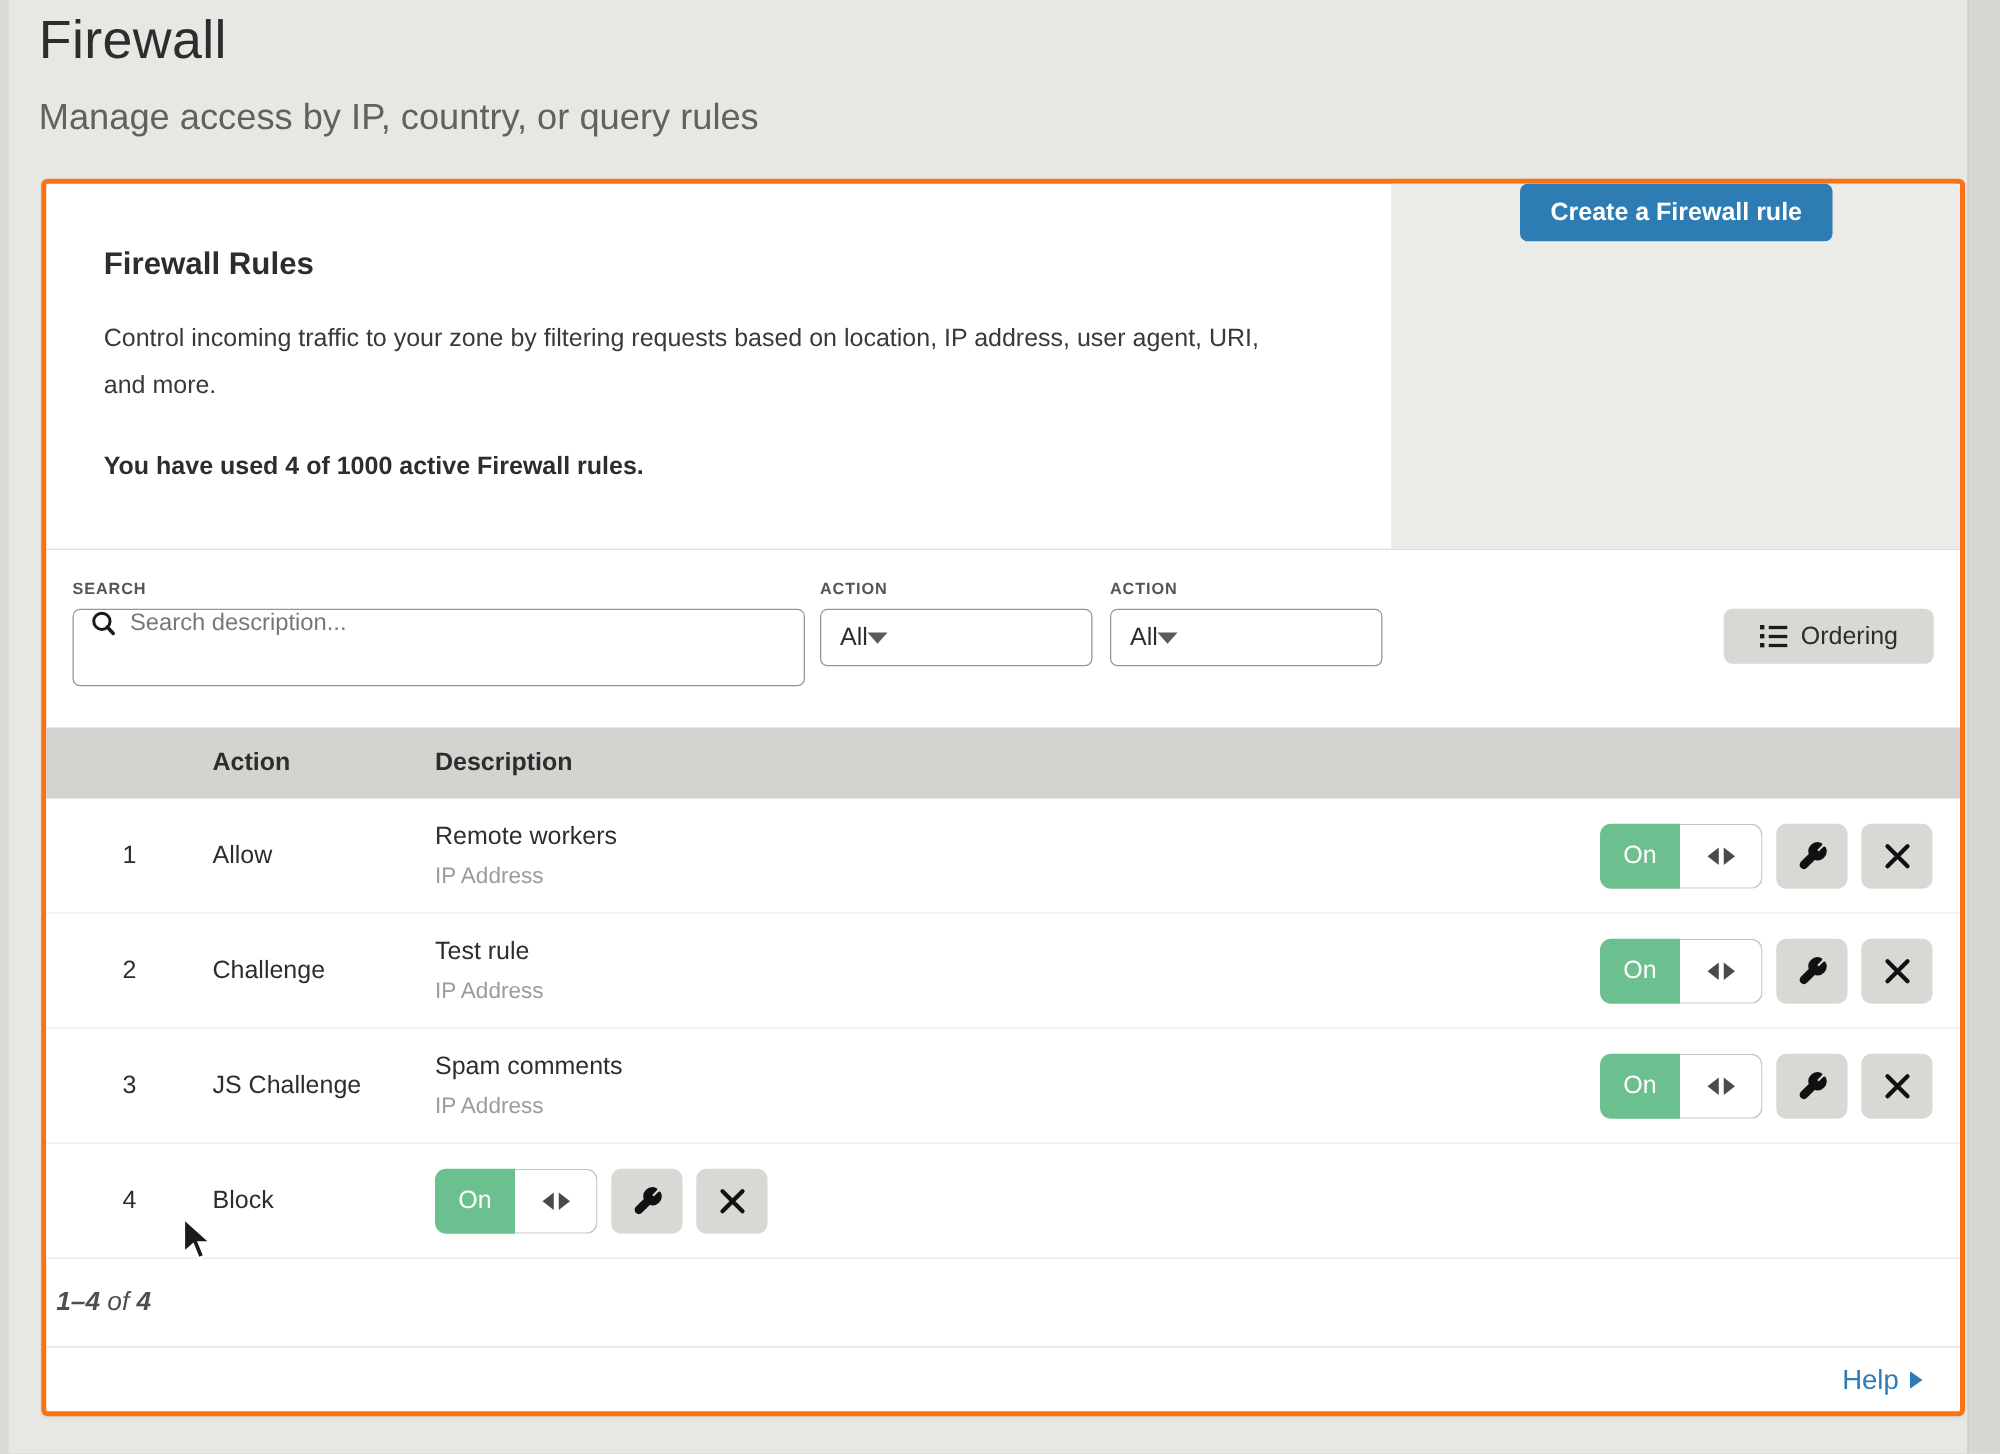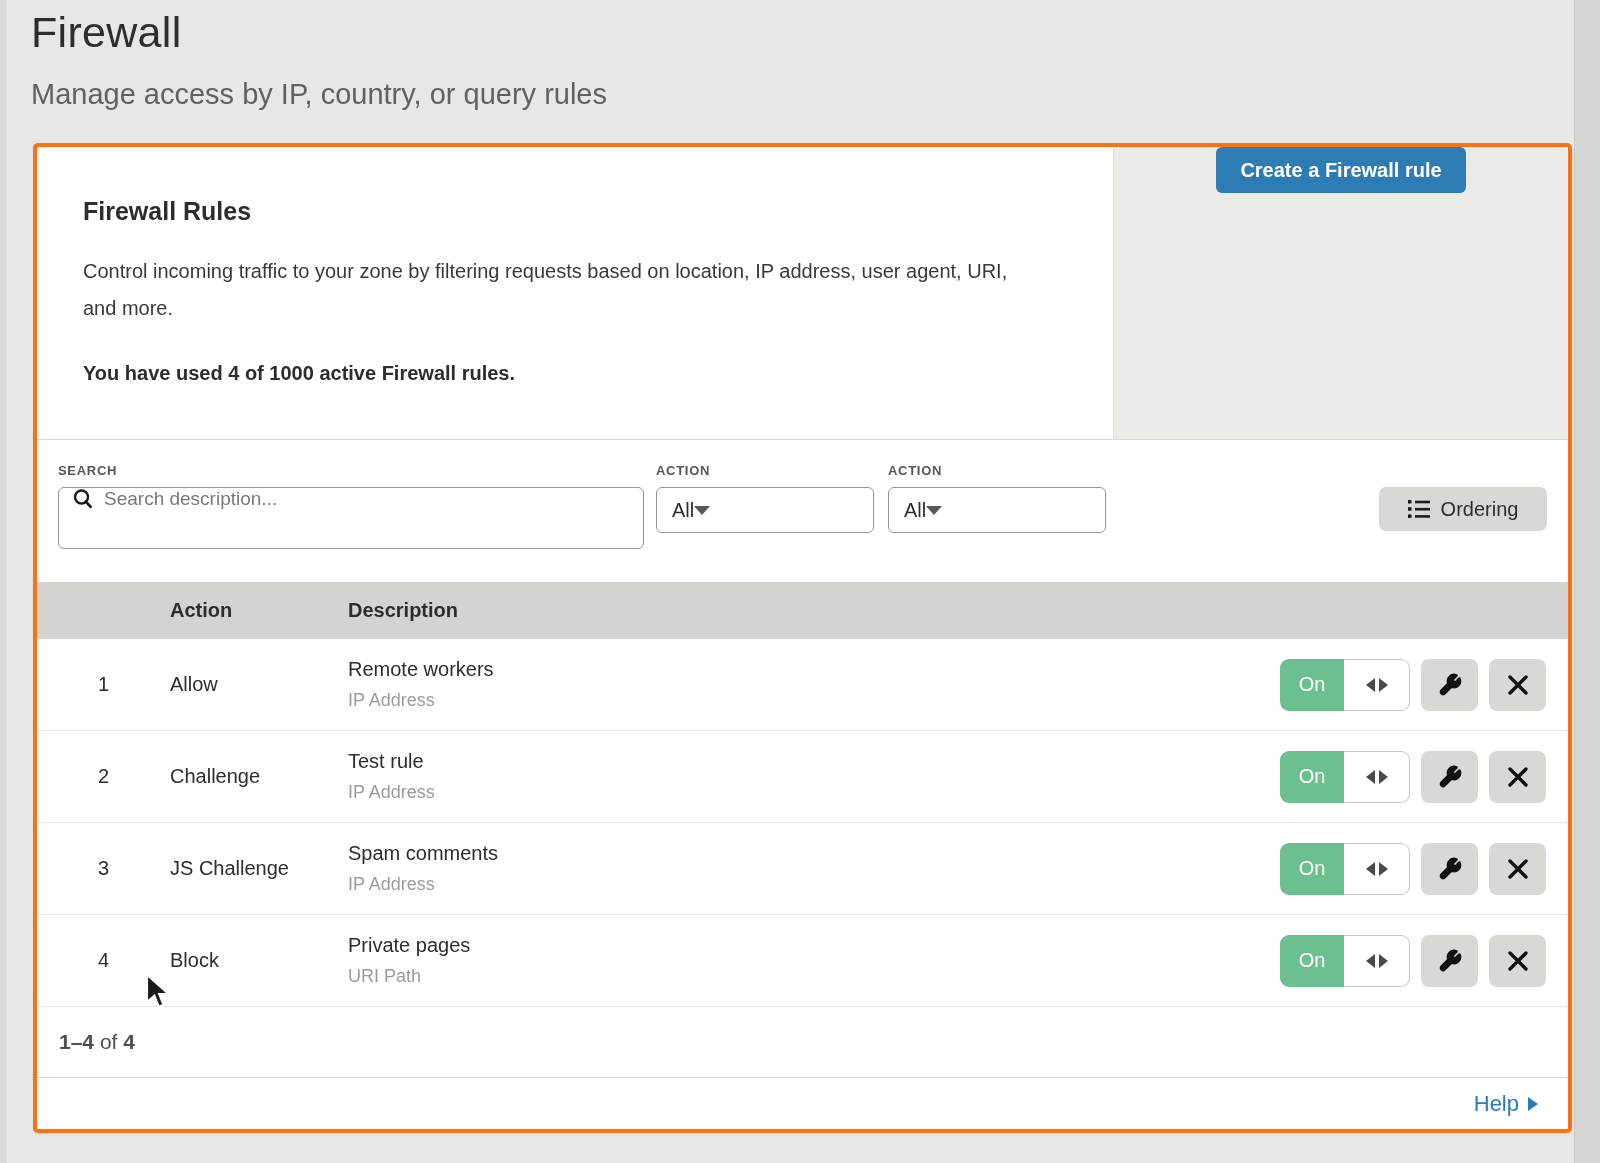--- a/index.html
+++ b/index.html
@@ -118,22 +118,22 @@
   .icon-btn {
     width: 57px; height: 52px;
     background: #d8d8d5; border: none; border-radius: 8px;
     display: flex; align-items: center; justify-content: center;
     cursor: pointer;
   }
 
   
   .pagination {
     height: 71px; display: flex; align-items: center;
-    padding-left: 22px; border-bottom: 1px solid #dcdcd9;
-    font-size: 21px; color: #4e4e4c;
+    padding-left: 8px; border-bottom: 1px solid #dcdcd9;
+    font-size: 21px; color: #4e4e4c; font-style: italic;
   }
   .pagination .b { font-weight: bold; }
   .pagination .sep { white-space: pre; }
   .card-footer {
     flex: 1; display: flex; align-items: center; justify-content: flex-end;
     padding-right: 30px;
   }
   .help-link { display: flex; align-items: center; gap: 9px; font-size: 22px; color: #2e7cb7; cursor: pointer; text-decoration: none; }
   .help-arrow { width: 0; height: 0; border-top: 7px solid transparent; border-bottom: 7px solid transparent; border-left: 10px solid #2e7cb7; }
 
@@ -292,24 +292,20 @@
           <svg width="22" height="22" viewBox="0 0 22 22">
             <path d="M3 3 L19 19 M19 3 L3 19" stroke="#111" stroke-width="3.4" stroke-linecap="round"></path>
           </svg>
         </button>
       </div>
     </div>
 
     <div class="trow">
       <div class="col-priority">4</div>
       <div class="col-action">Block</div>
-      <div class="col-desc">
-        <div class="desc-title">Private pages</div>
-        <div class="desc-sub">URI Path</div>
-      </div>
       <div class="col-controls">
         <div class="toggle">
           <span class="toggle-on">On</span>
           <span class="toggle-arrows">
               <i class="arr-l"></i>
               <i class="arr-r"></i>
             </span>
         </div>
         <button class="icon-btn">
           <svg width="24" height="24" viewBox="0 0 24 24" fill="none" stroke="#111" stroke-width="2.6" stroke-linejoin="round">

